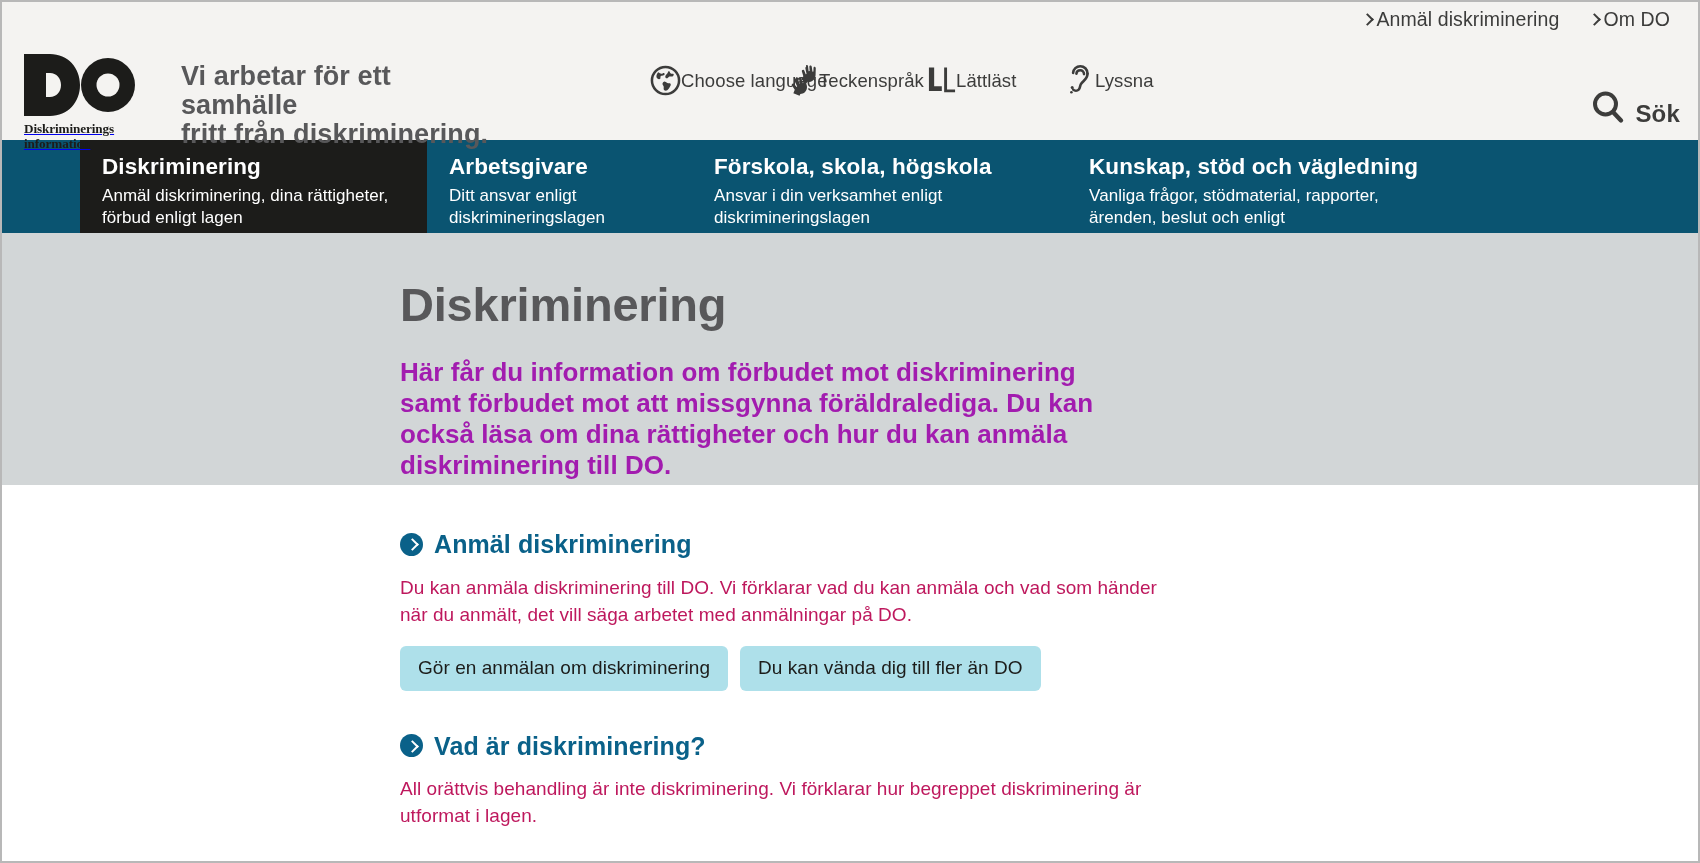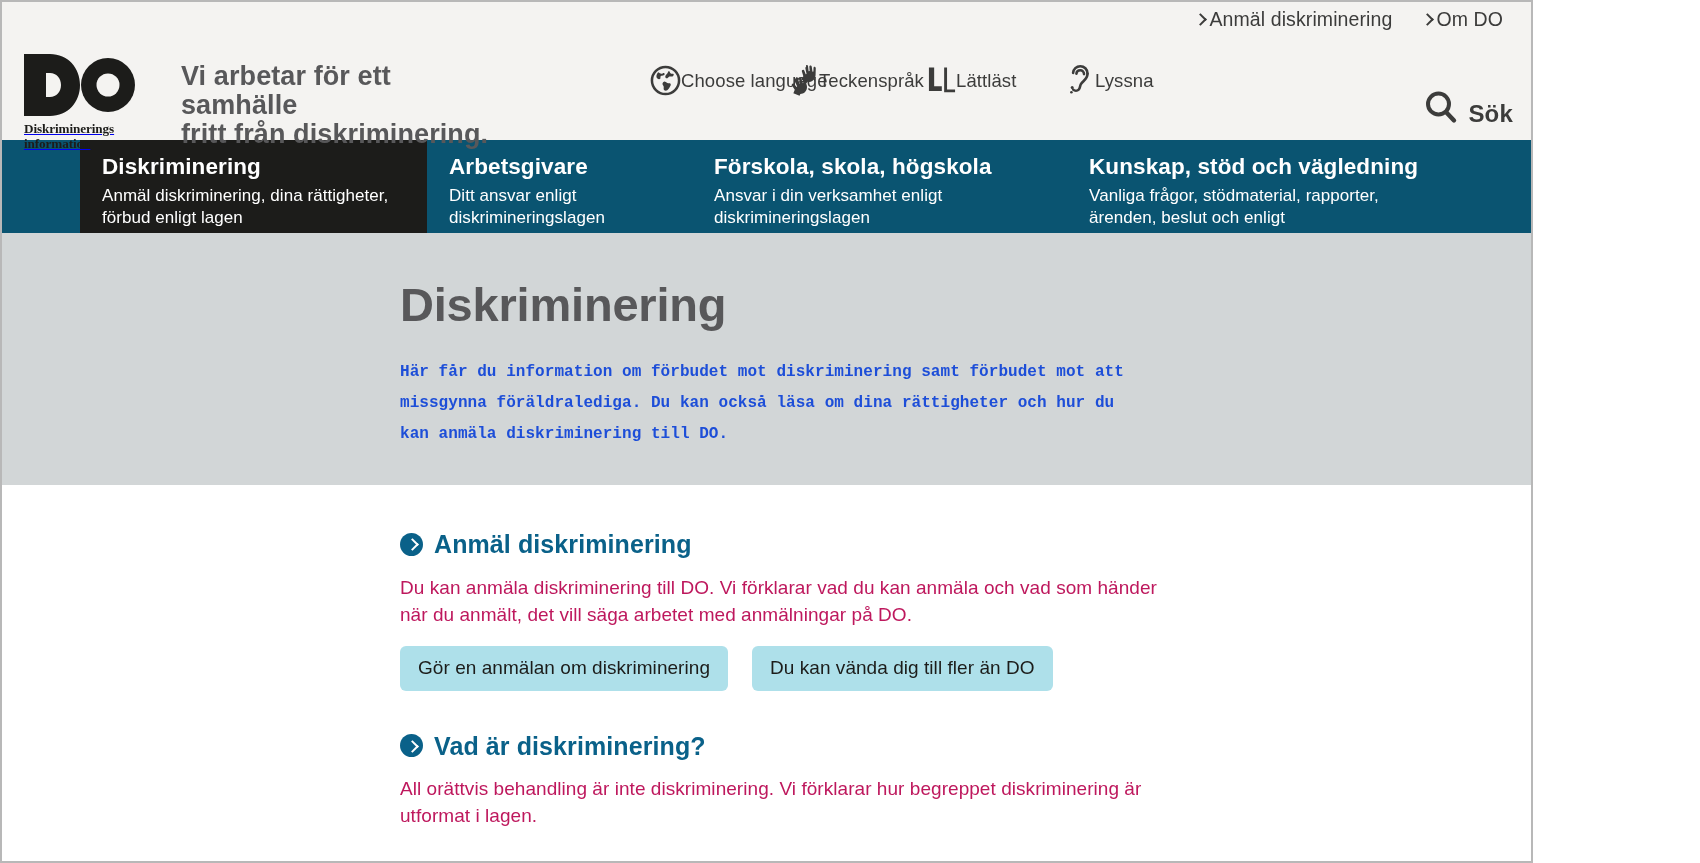--- a/index.html
+++ b/index.html
@@ -13,21 +13,21 @@
     height: 863px;
     overflow: hidden;
     background: #ffffff;
     font-family: "Liberation Sans", sans-serif;
     color: #2b2b2b;
     -webkit-font-smoothing: antialiased;
   }
 
   
   #page {
-    width: 1533px;
+    width: 1700px;
     height: 863px;
     position: relative;
     border-top: 2px solid #b8b8b8;
     border-left: 2px solid #b8b8b8;
     border-right: 2px solid #b8b8b8;
     border-bottom: 2px solid #b8b8b8;
     background: #fff;
     overflow: hidden;
   }
 
@@ -211,27 +211,26 @@
   .hero h1 {
     margin: 0;
     font-size: 47px;
     line-height: 56px;
     font-weight: 700;
     color: #58585a;
     letter-spacing: -0.2px;
   }
   .hero p {
     margin: 24px 0 0 0;
-    font-size: 16px;
+    font-size: 26px;
     line-height: 31px;
     font-weight: 700;
-    color: #1d4ed8;
+    color: #a21caf;
     letter-spacing: .05px;
     max-width: 735px;
-    font-family: Liberation Mono, monospace;
   }
 
   
   .content {
     background: #ffffff;
     padding-top: 44px;
   }
   .content-inner {
     margin-left: 398px;
     max-width: 770px;
@@ -277,21 +276,21 @@
     margin: 14px 0 0 0;
     font-size: 19px;
     line-height: 27px;
     color: #be185d;
     max-width: 770px;
     letter-spacing: .05px;
   }
   .chiprow {
     margin-top: 18px;
     display: flex;
-    gap: 24px;
+    gap: 12px;
   }
   .chip {
     background: #aee0ea;
     border: 0;
     border-radius: 6px;
     padding: 11px 18px 12px 18px;
     font-family: inherit;
     font-size: 19px;
     color: #1c1c1a;
     cursor: pointer;

